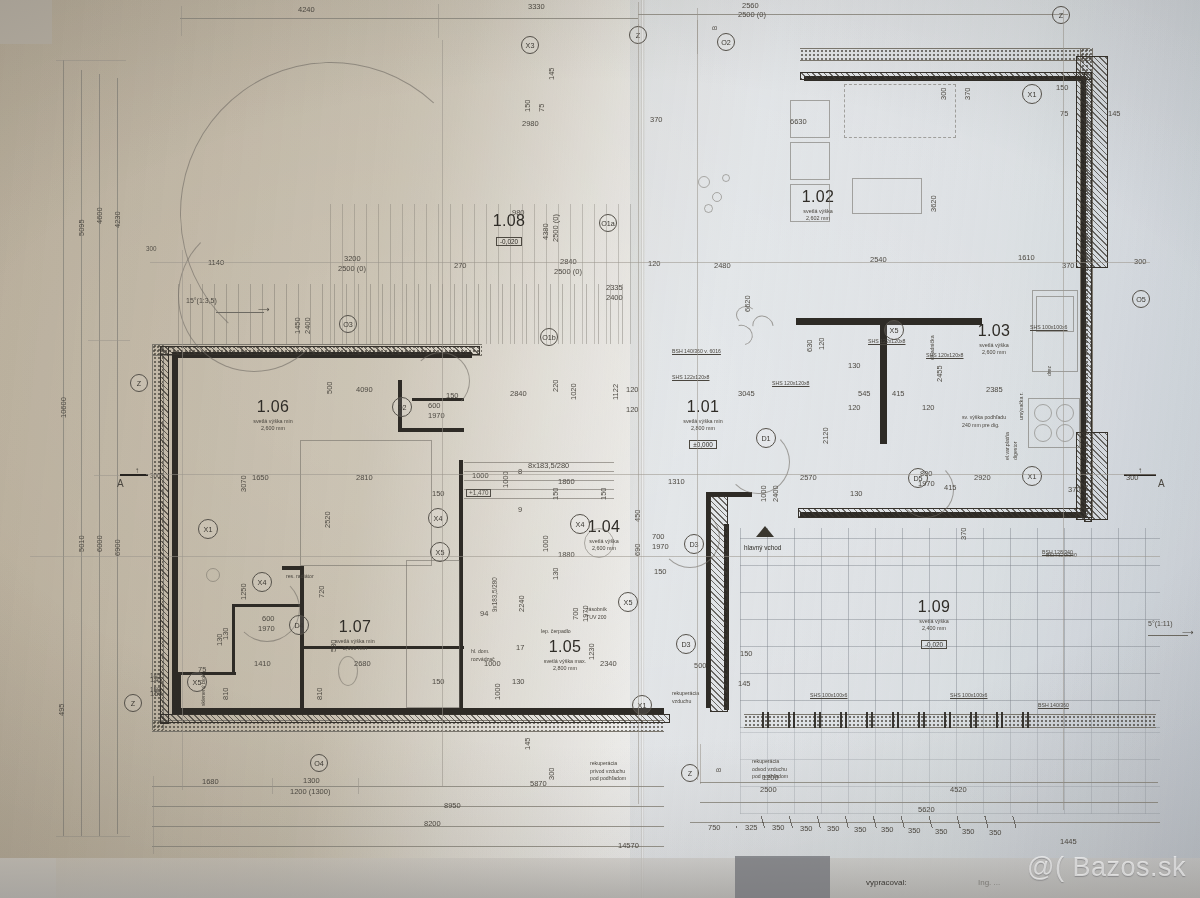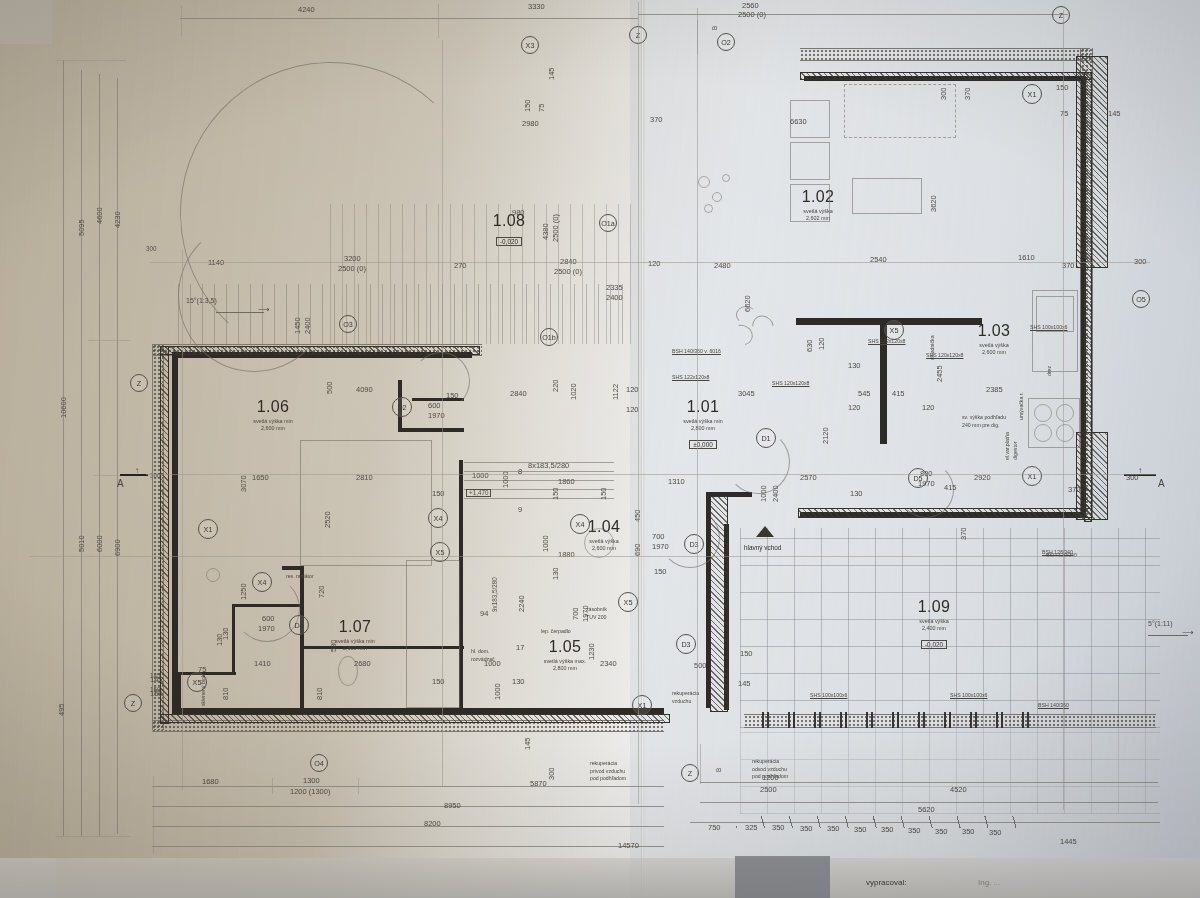--- a/index.html
+++ b/index.html
@@ -537,14 +537,15 @@
     <div class="lnv faint" style="left:1063px;top:10px;height:800px;"></div>
     <div class="lnv faint" style="left:182px;top:250px;height:540px;"></div>
 
   </div>
 
   <div class="vignette"></div>
   <div class="bottombar"></div>
   <div class="bottombar2"></div>
   <div class="t" style="left:866px;top:879px;font-size:8px;color:#3a3732;">vypracoval:</div>
   <div class="t" style="left:978px;top:879px;font-size:8px;color:#55524c;opacity:.6;">Ing. ...</div>
+  <div class="wm">@( Bazos.sk</div>
 
 </div>
 
 </body></html>

